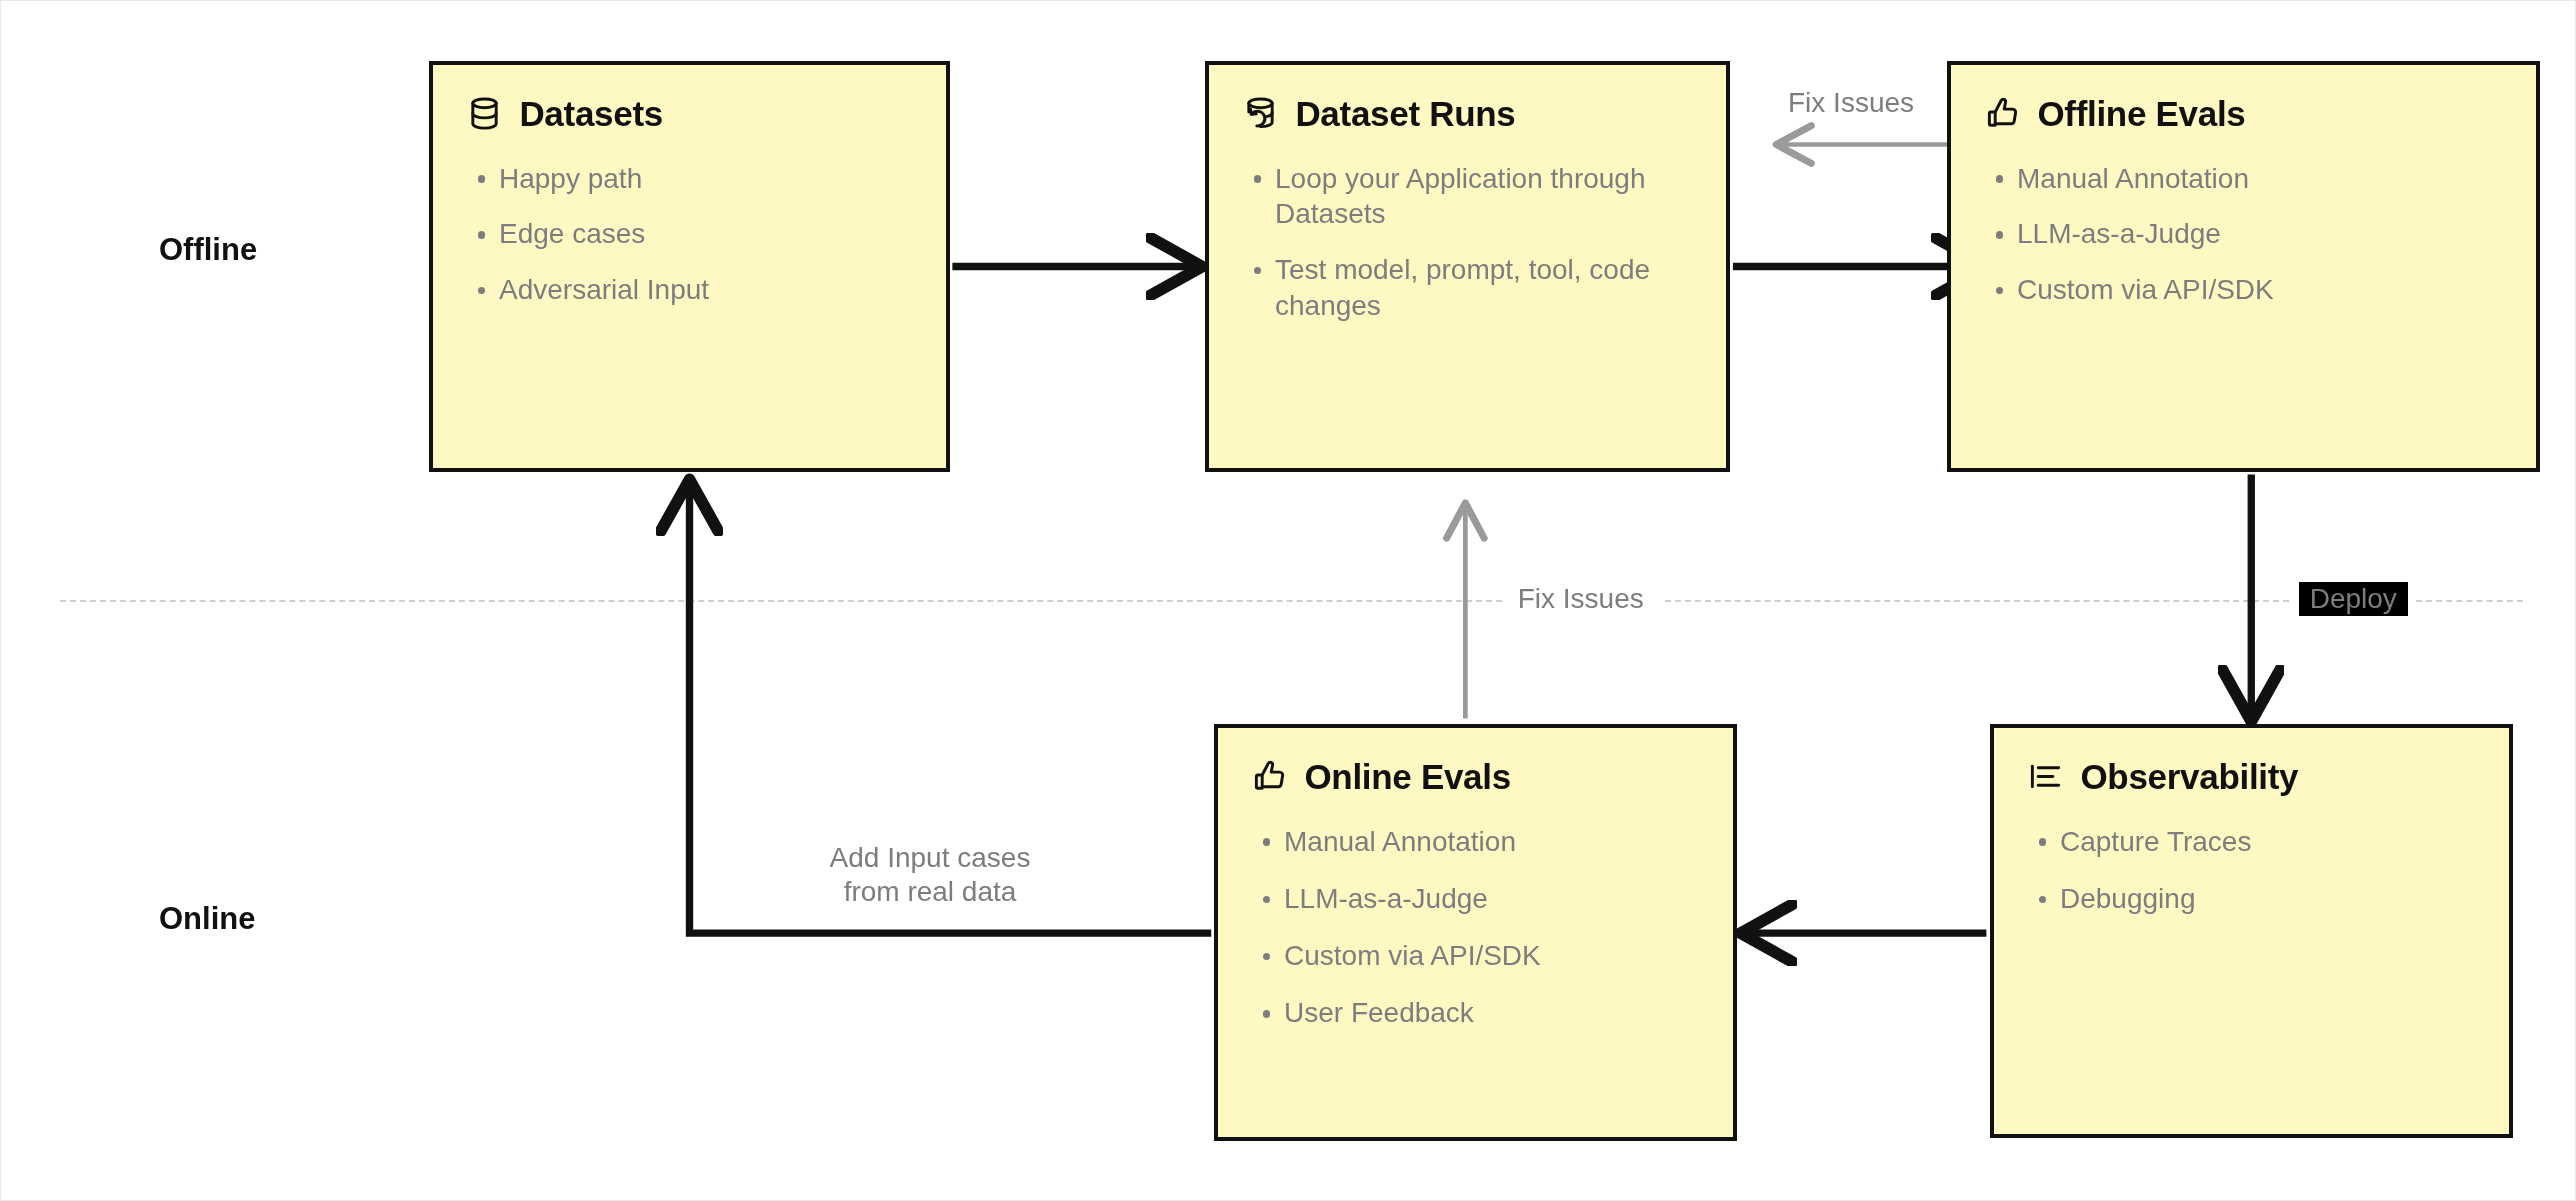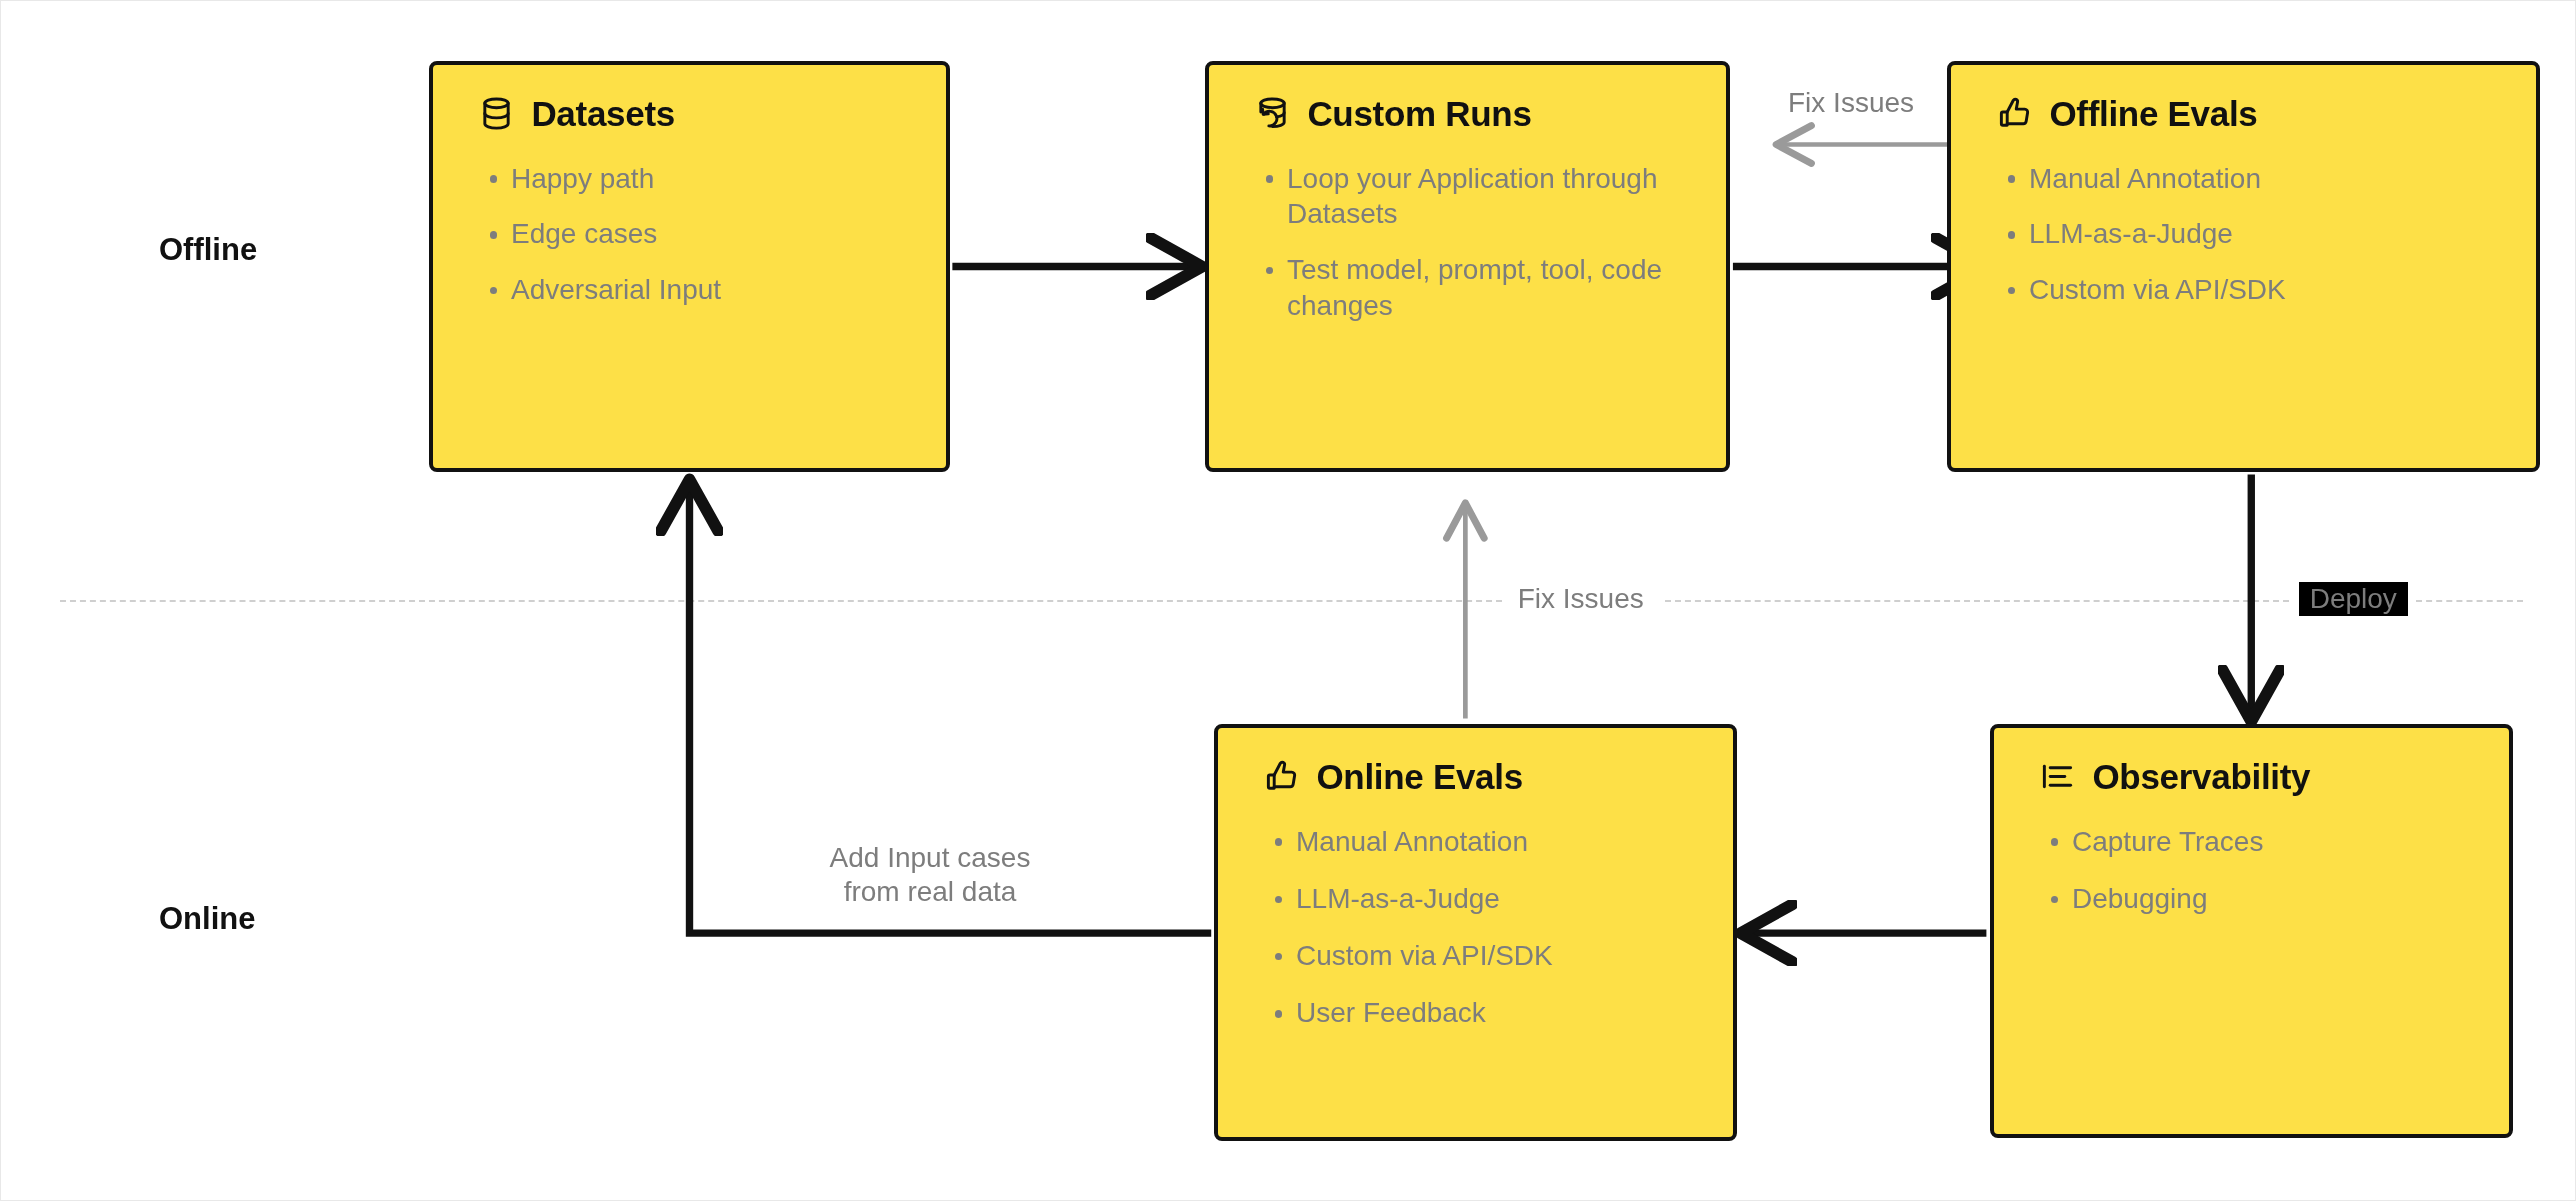--- a/index.html
+++ b/index.html
@@ -21,24 +21,24 @@
     background: #ffffff;
     box-sizing: border-box;
     border: 1.3px solid #e8e8e8;
     overflow: hidden;
   }
 
   
   .node {
     position: absolute;
     box-sizing: border-box;
-    background: #fde047;
+    background: #fef9c3;
     border: 4.7px solid #111111;
-    border-radius: 8px;
-    padding: 31px 31px 27px 46px;
+    border-radius: 0;
+    padding: 31px 31px 27px 34px;
     z-index: 5;
   }
 
   .node-header {
     display: flex;
     align-items: center;
     gap: 17.4px;
     margin-bottom: 29.5px;
   }
 
@@ -209,21 +209,21 @@
       <span class="node-icon">
         <svg viewBox="0 0 24 24" fill="none" stroke="currentColor" stroke-width="2" stroke-linecap="round" stroke-linejoin="round">
           <ellipse cx="12" cy="5" rx="8" ry="3"></ellipse>
           <path d="M4 5v6"></path>
           <path d="M20 5v13c0 1.66-3.58 3-8 3"></path>
           <path d="M20 11.5c0 1.3-2.2 2.4-5.2 2.8"></path>
           <path d="M9.5 20.5a5 5 0 1 0-3.4-8.1"></path>
           <polyline points="5.2,9.1 5.6,12.6 9.1,12.2"></polyline>
         </svg>
       </span>
-      <span class="node-title">Custom Runs</span>
+      <span class="node-title">Dataset Runs</span>
     </div>
     <ul class="node-list">
       <li>Loop your Application through Datasets</li>
       <li>Test model, prompt, tool, code changes</li>
     </ul>
   </div>
 
   <div class="node" id="node-offline-evals">
     <div class="node-header">
       <span class="node-icon">

